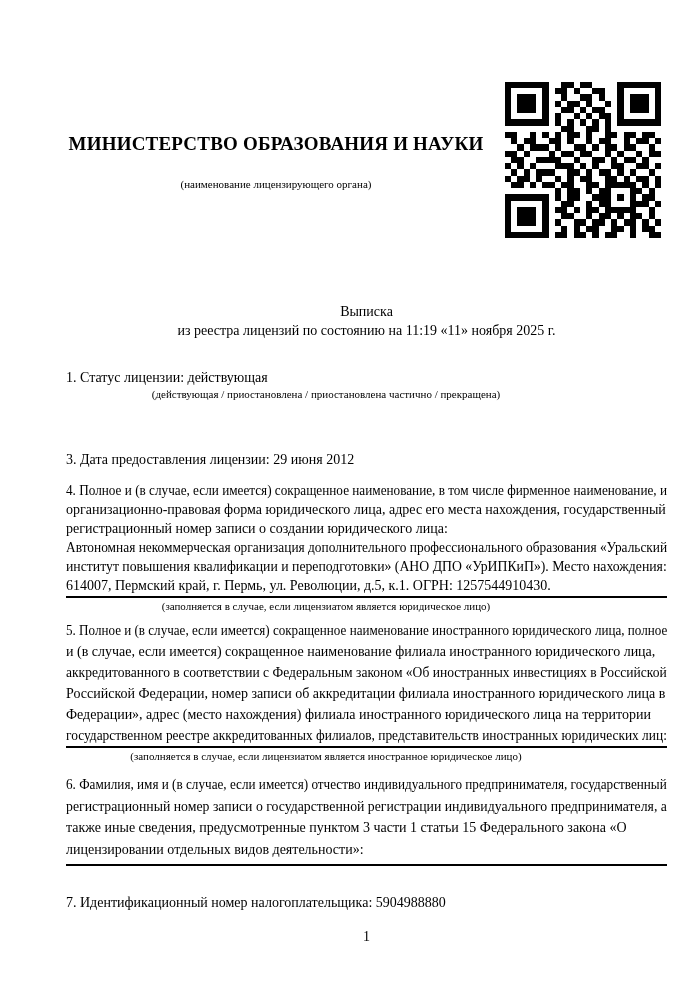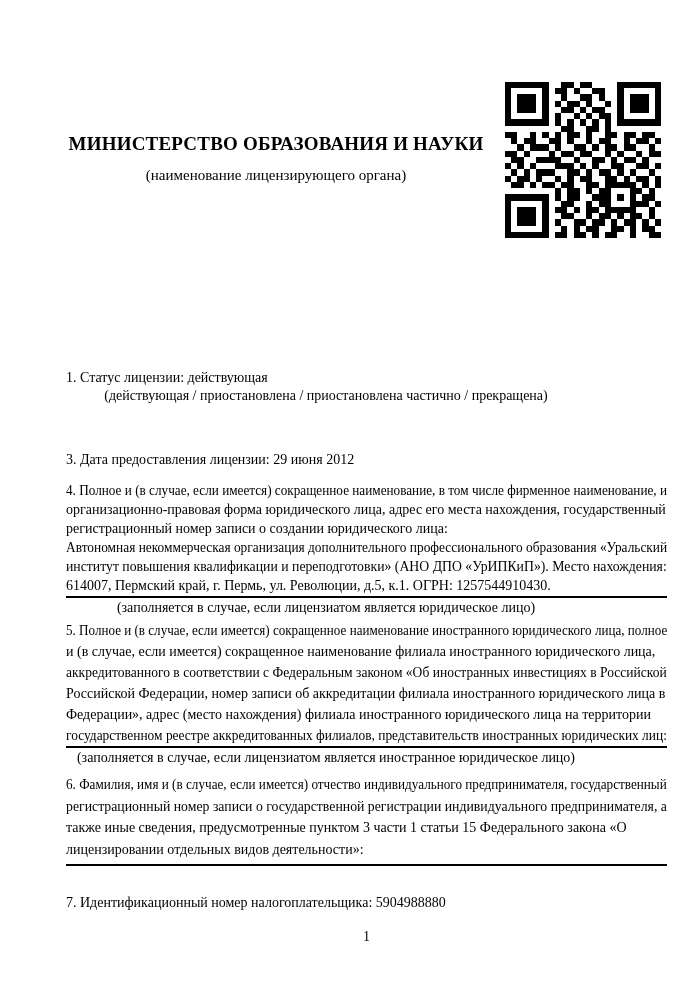--- a/index.html
+++ b/index.html
@@ -8,35 +8,35 @@
     background:#ffffff; overflow:hidden;
     font-family:"Liberation Serif","DejaVu Serif",serif;
     color:#000;
     padding-left:28px;
   }
   .abs { position:absolute; }
 
   
   .header { top:130px; left:66px; width:420px; text-align:center; }
   .header .hline { font-size:19px; font-weight:bold; line-height:27px; letter-spacing:0.2px; }
-  .header .hcap { font-size:15px; margin-top:10px; }
+  .header .hcap { font-size:11px; margin-top:21px; }
 
   
   .qr { top:82px; left:505px; width:156px; height:156px; }
   .qr svg { display:block; }
 
   
   .titleblock { top:302px; left:66px; width:601px; text-align:center; font-size:14px; line-height:19px; }
 
   
   .item { left:66px; width:601px; font-size:14px; line-height:18px; white-space:nowrap; }
   .item1 { top:369px; } .item2 { top:416px; } .item3 { top:451px; } .item7 { top:894px; }
 
   
-  .smallcap { font-size:14px; width:520px; text-align:center; white-space:nowrap; }
+  .smallcap { font-size:11px; width:520px; text-align:center; white-space:nowrap; }
   .cap1 { top:388px; left:66px; }
 
   
   .sec { left:66px; width:601px; font-size:14px; }
   .sec4 { top:481px; } .sec4 .tline { line-height:19px; }
   .sec5 { top:620px; } .sec5 .tline { line-height:21px; }
   .sec6 { top:774px; } .sec6 .tline { line-height:21.5px; }
   .tline { white-space:nowrap; transform-origin:0 50%; }
   .rule { border-top:2px solid #000; height:0; }
   .sec4 .rule { margin-top:1px; } .sec5 .rule { margin-top:0; } .sec6 .rule { margin-top:4px; }
@@ -388,20 +388,24 @@
         <rect x="23" y="24" width="1" height="1" fill="#000000"></rect>
         <rect x="24" y="24" width="1" height="1" fill="#000000"></rect>
       </svg>
     </div>
 
   <div class="abs header">
     <div class="hline">МИНИСТЕРСТВО ОБРАЗОВАНИЯ И НАУКИ</div>
     <div class="hcap">(наименование лицензирующего органа)</div>
   </div>
 
+  <div class="abs titleblock">
+    <div>Выписка</div>
+    <div>из реестра лицензий по состоянию на 11:19 «11» ноября 2025 г.</div>
+  </div>
 
   <div class="abs item item1">1. Статус лицензии: действующая</div>
   <div class="abs smallcap cap1">(действующая / приостановлена / приостановлена частично / прекращена)</div>
 
 
   <div class="abs item item3">3. Дата предоставления лицензии: 29 июня 2012</div>
 
   <div class="abs sec sec4">
     <div>
         <div class="tline" style="transform: scaleX(0.943485);">4. Полное и (в случае, если имеется) сокращенное наименование, в том числе фирменное наименование, и</div>

